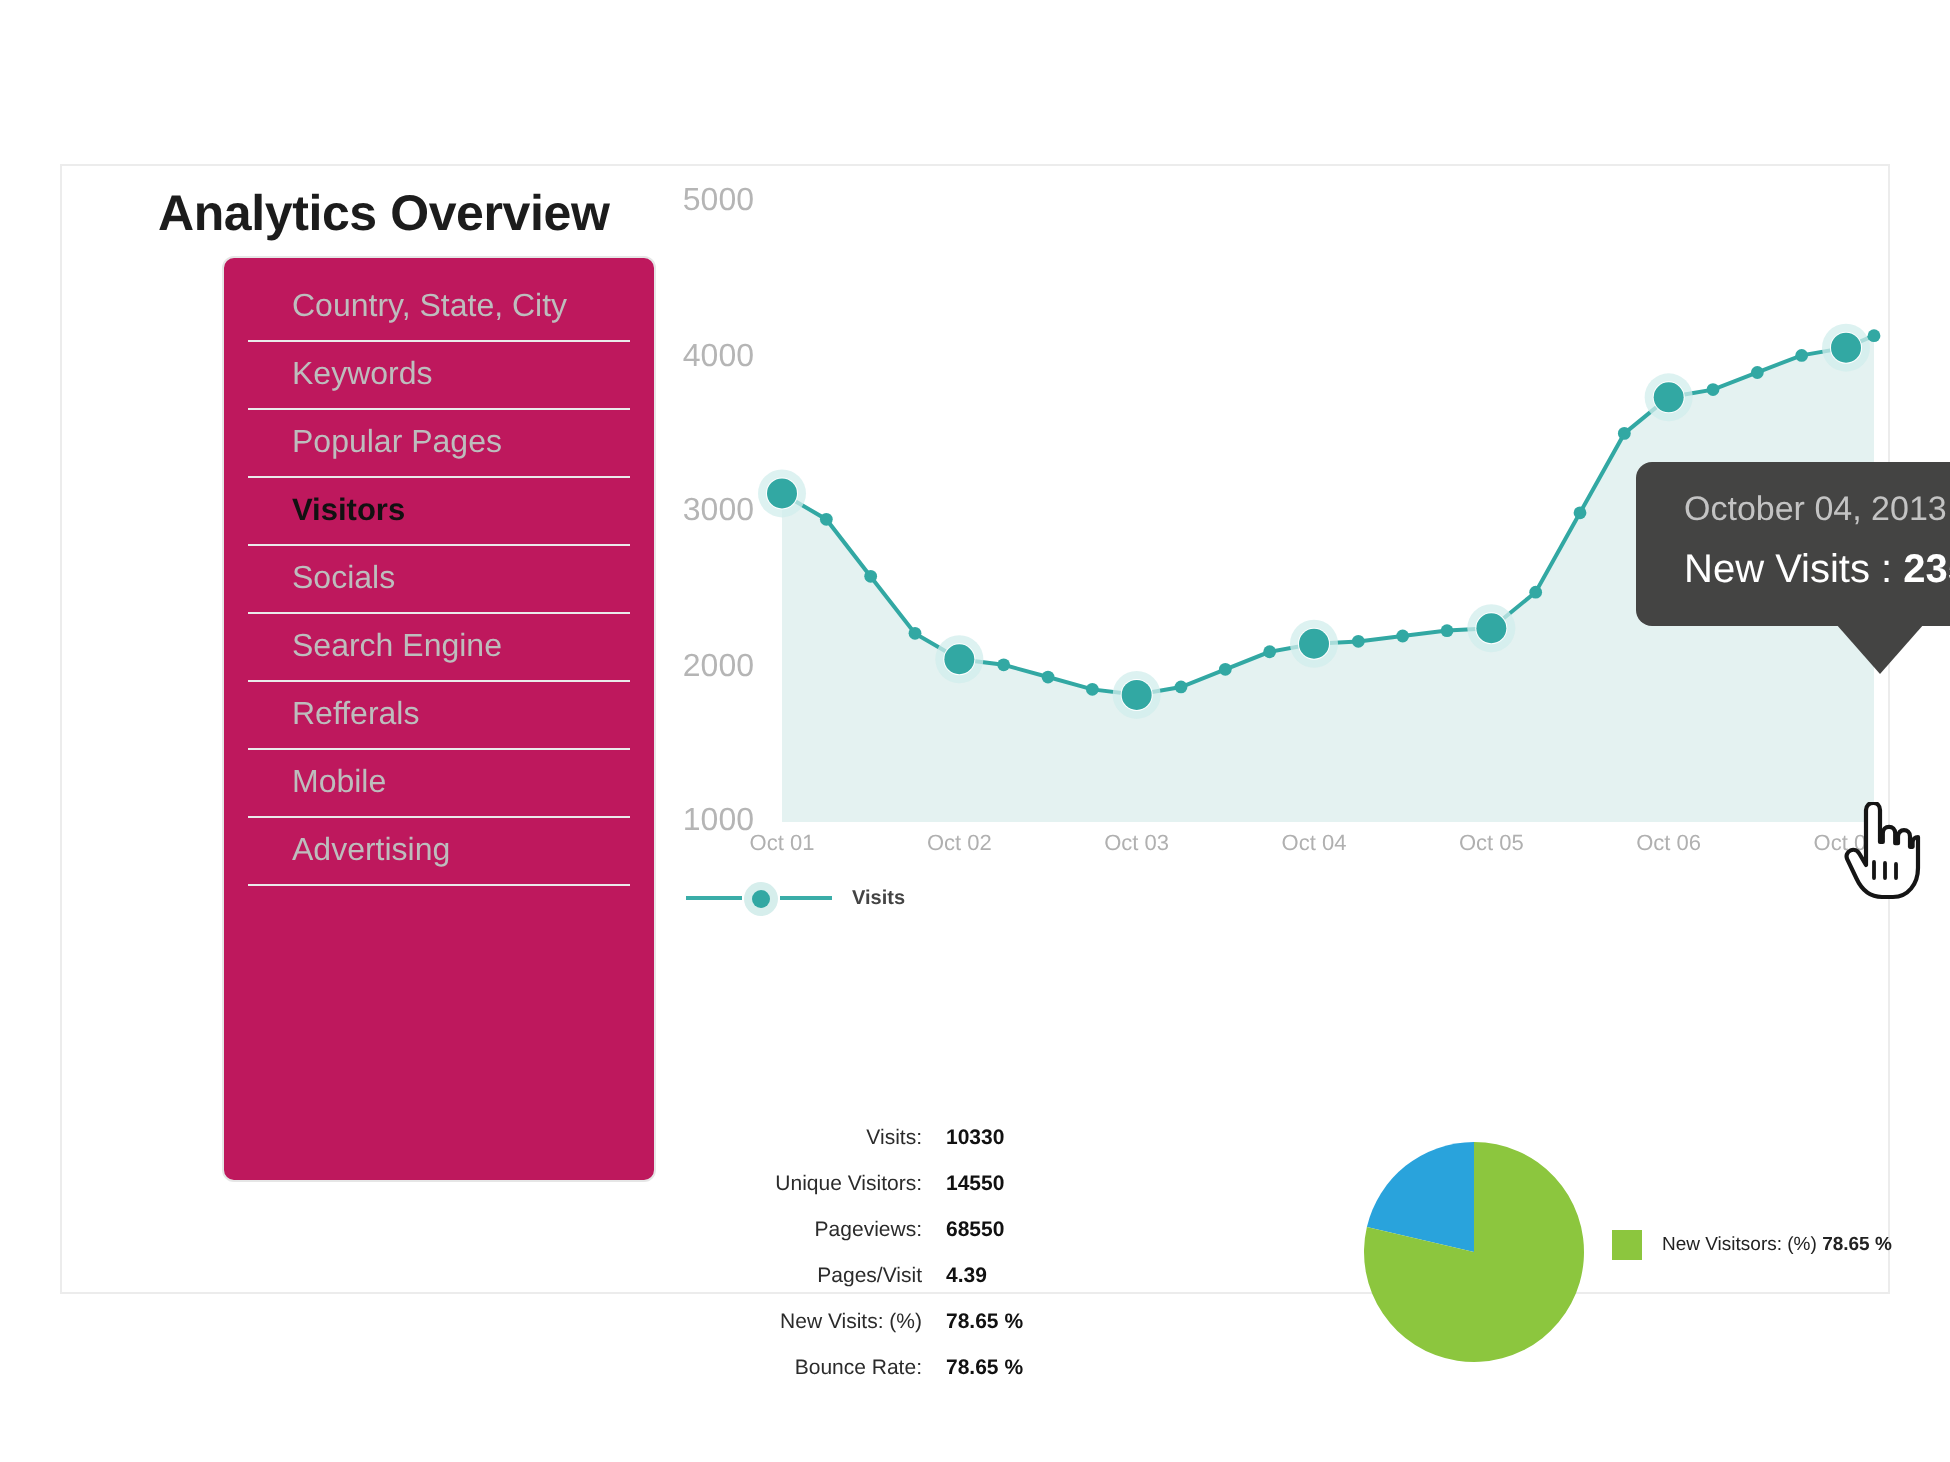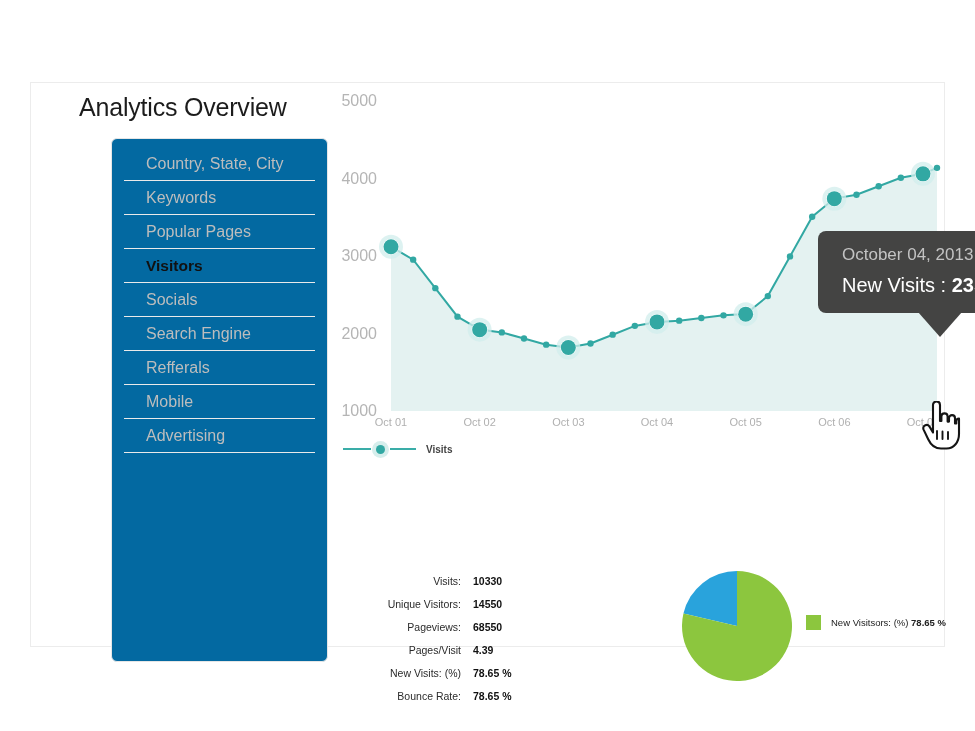--- a/index.html
+++ b/index.html
@@ -29,34 +29,34 @@
   
   .sidebar-col {
     position: absolute;
     left: 40px;
     top: 10px;
     width: 260px;
   }
   .page-title {
     font-size: 25px;
     color: #1c1c1c;
-    font-weight: normal;
+    font-weight: bold;
     letter-spacing: -0.2px;
-    margin: 0 0 16px 8px;
+    margin: 0 0 6px 8px;
     white-space: nowrap;
   }
   .nav-panel {
     width: 217px;
     margin-left: 40px;
-    background: #0369a1;
+    background: #be185d;
     border: 1px solid #e6e6e6;
     border-radius: 6px;
     padding: 8px 0 10px 0;
     box-sizing: border-box;
-    height: 524px;
+    height: 463px;
   }
   .nav-item {
     height: 33px;
     line-height: 33px;
     padding: 0 0 0 22px;
     font-size: 16px;
     color: #bdbdbd;
     border-bottom: 1px solid #eaeaea;
     margin: 0 12px;
     white-space: nowrap;
@@ -214,21 +214,20 @@
     display: flex;
     align-items: baseline;
     height: 23px;
   }
   .stat-label {
     width: 95px;
     text-align: right;
     font-size: 10.5px;
     color: #2b2b2b;
     white-space: nowrap;
-    margin-top: 12px;
   }
   .stat-value {
     margin-left: 12px;
     font-size: 10.5px;
     color: #111111;
     font-weight: bold;
     white-space: nowrap;
   }
 
   

